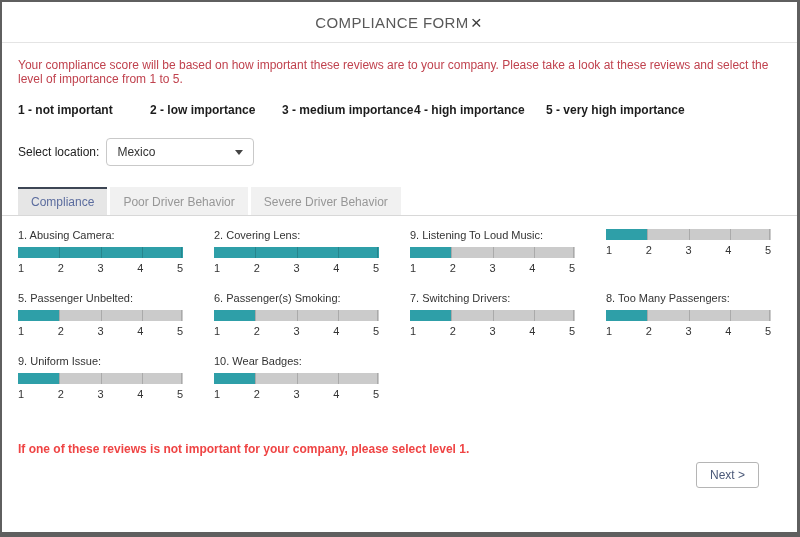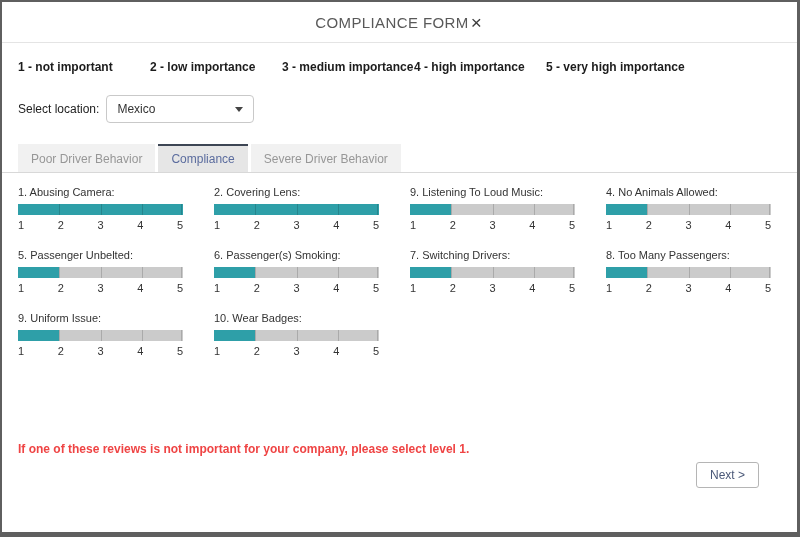--- a/index.html
+++ b/index.html
@@ -100,40 +100,41 @@
 </head>
 <body>
 
 <div class="dialog">
 
   <div class="titlebar">
     <span class="title">COMPLIANCE FORM</span>
     <span class="close">×</span>
   </div>
 
+  <div class="instructions">Your compliance score will be based on how important these reviews are to your company. Please take a look at these reviews and select the level of importance from 1 to 5.</div>
 
   <div class="legend">
       <span class="legend-item">1 - not important</span>
       <span class="legend-item">2 - low importance</span>
       <span class="legend-item">3 - medium importance</span>
       <span class="legend-item">4 - high importance</span>
       <span class="legend-item">5 - very high importance</span>
     </div>
 
   <div class="location-row">
     <span class="location-label">Select location:</span>
     <div class="dropdown">
       <span class="dropdown-value">Mexico</span>
       <span class="caret"></span>
     </div>
   </div>
 
   <div class="tabstrip">
+      <div class="tab active">Compliance</div>
       <div class="tab">Poor Driver Behavior</div>
-      <div class="tab active">Compliance</div>
       <div class="tab">Severe Driver Behavior</div>
     </div>
 
   <div class="sliders-grid">
       <div class="slider-group">
     <div class="s-label">1. Abusing Camera:</div>
     <div class="s-track">
       <div class="s-fill" style="width: 100%;"></div>
       <i class="t25"></i>
       <i class="t50"></i>
@@ -176,21 +177,20 @@
     </div>
     <div class="s-scale">
           <span>1</span>
           <span>2</span>
           <span>3</span>
           <span>4</span>
           <span>5</span>
         </div>
   </div>
       <div class="slider-group">
-    <div class="s-label">4. No Animals Allowed:</div>
     <div class="s-track">
       <div class="s-fill" style="width: 25%;"></div>
       <i class="t25"></i>
       <i class="t50"></i>
       <i class="t75"></i>
       <i class="t99"></i>
     </div>
     <div class="s-scale">
           <span>1</span>
           <span>2</span>

